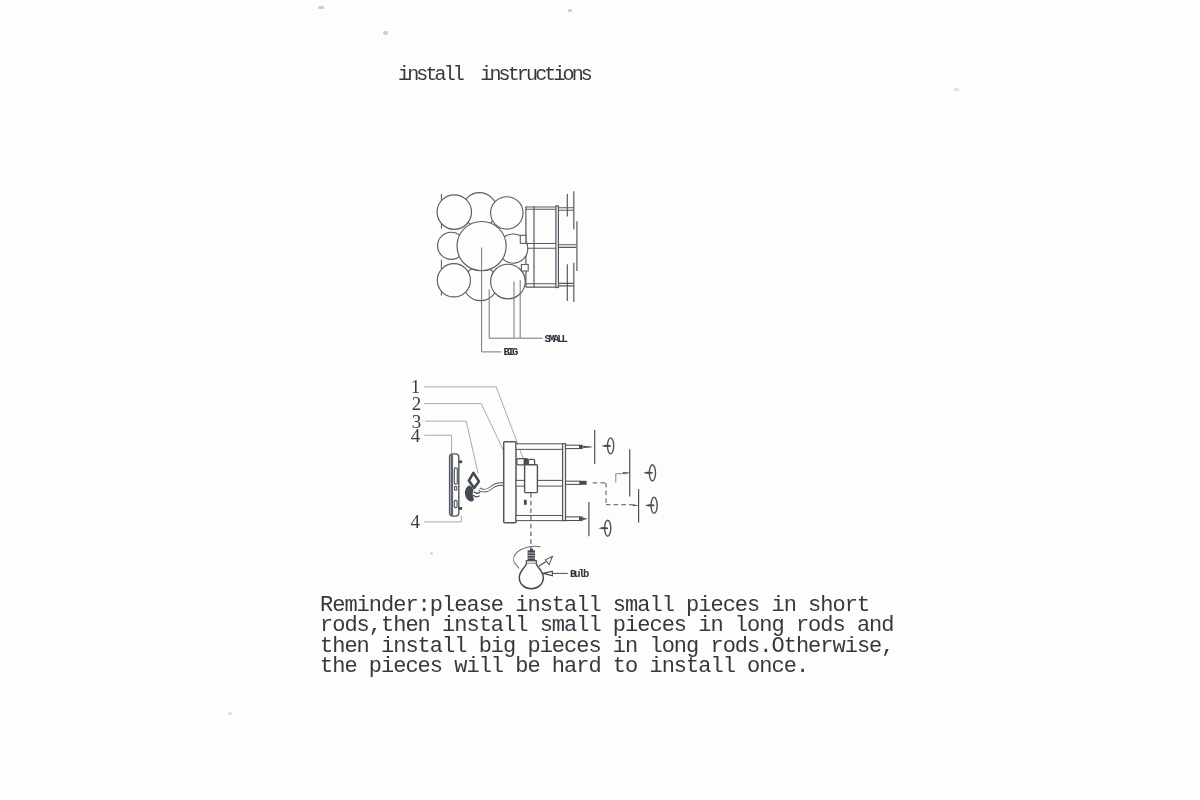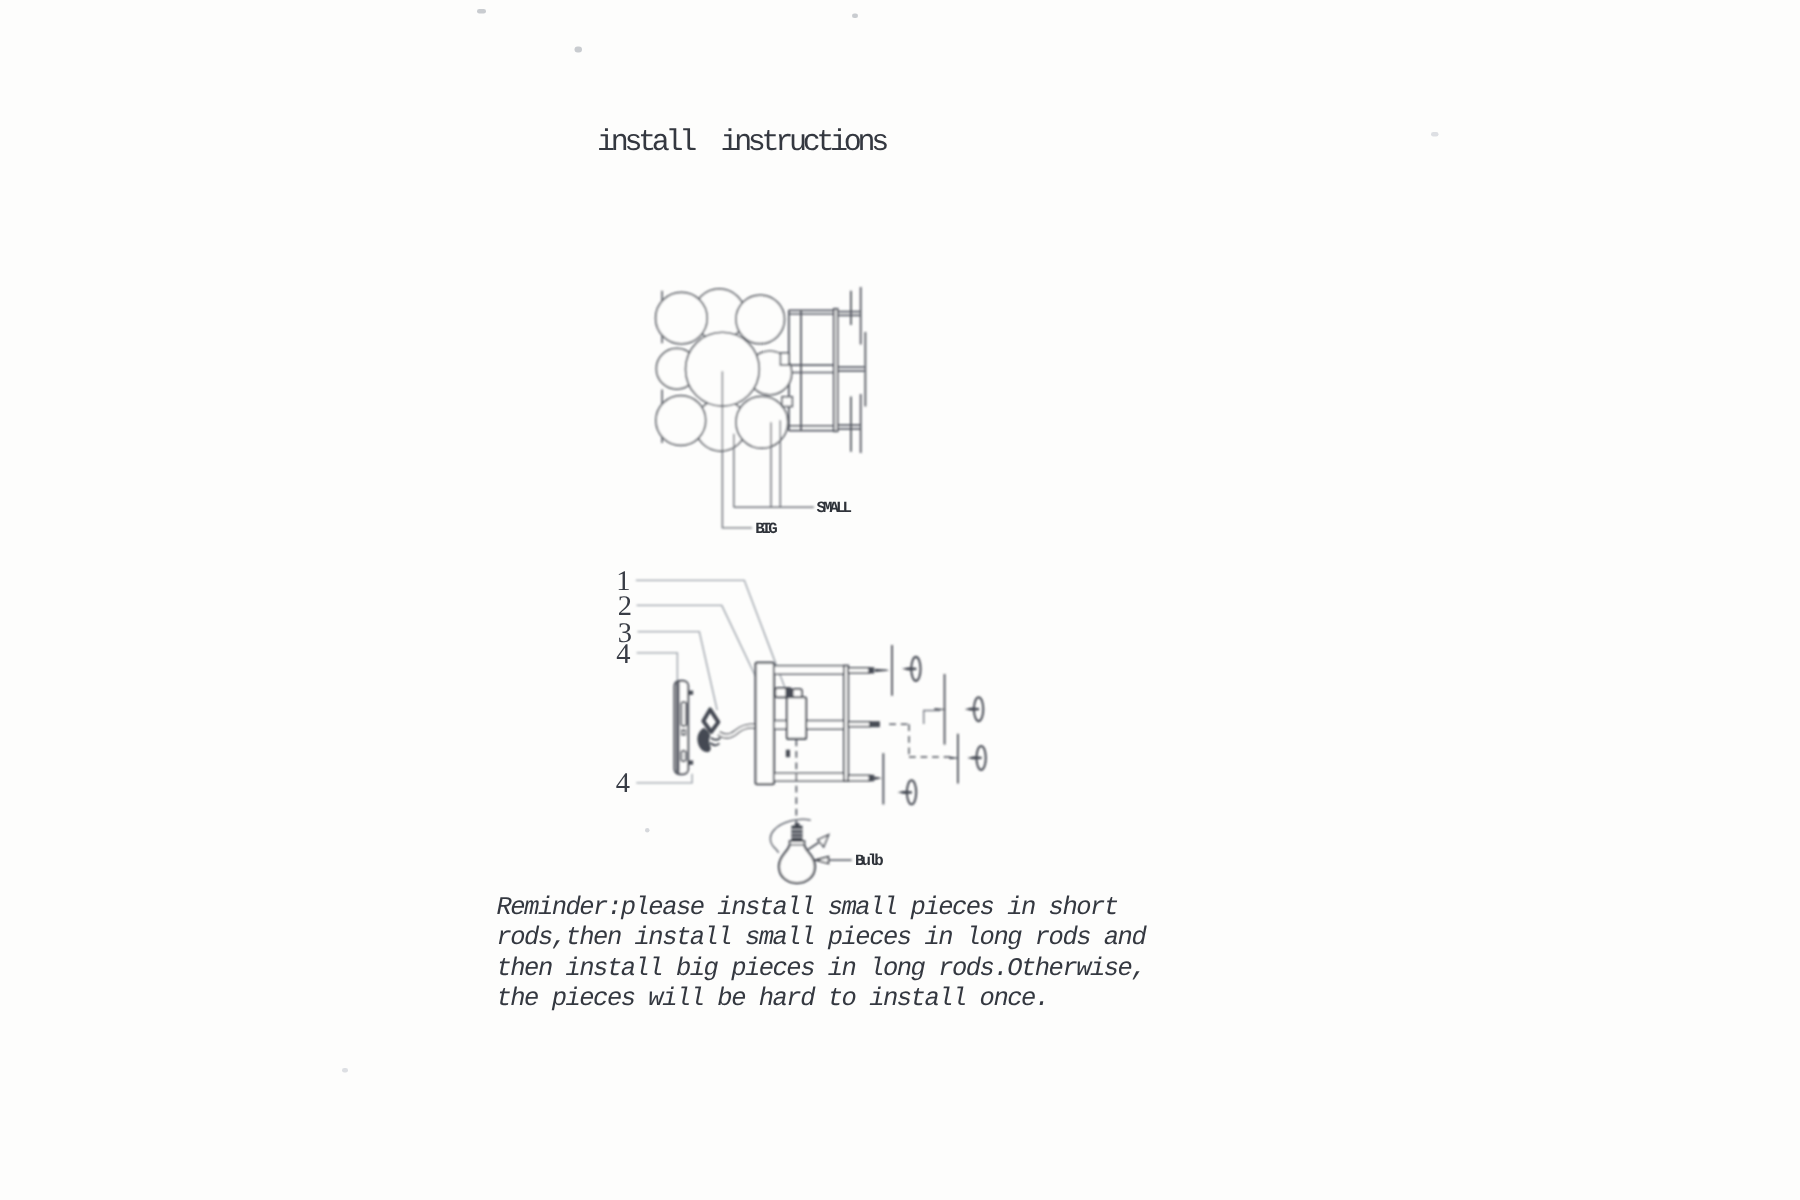--- a/index.html
+++ b/index.html
@@ -1,18 +1,18 @@
 <!DOCTYPE html>
 <html><head>
 <meta charset="utf-8">
 <style>
 html,body{margin:0;padding:0;width:1200px;height:800px;background:#fdfdfc;overflow:hidden;}
 .mono{font-family:"Liberation Mono",monospace;color:#2f333a;position:absolute;white-space:pre;}
-#title{left:398px;top:86px;font-size:20px;line-height:20px;letter-spacing:-2.86px;color:#343840;}
-#rem{left:331px;top:595.6px;font-size:17px;line-height:20.6px;letter-spacing:-1.0px;color:#343840;font-style:italic;}
+#title{left:398px;top:65px;font-size:20px;line-height:20px;letter-spacing:-2.86px;color:#343840;}
+#rem{left:320px;top:595.6px;font-size:22px;line-height:20.6px;letter-spacing:-1.0px;color:#343840;}
 svg{position:absolute;left:0;top:0;}
 </style>
 </head>
 <body>
 <div id="title" class="mono">install  instructions</div>
 <div id="rem" class="mono">Reminder:please install small pieces in short
 rods,then install small pieces in long rods and
 then install big pieces in long rods.Otherwise,
 the pieces will be hard to install once.</div>
 <svg width="1200" height="800" viewBox="0 0 1200 800">

